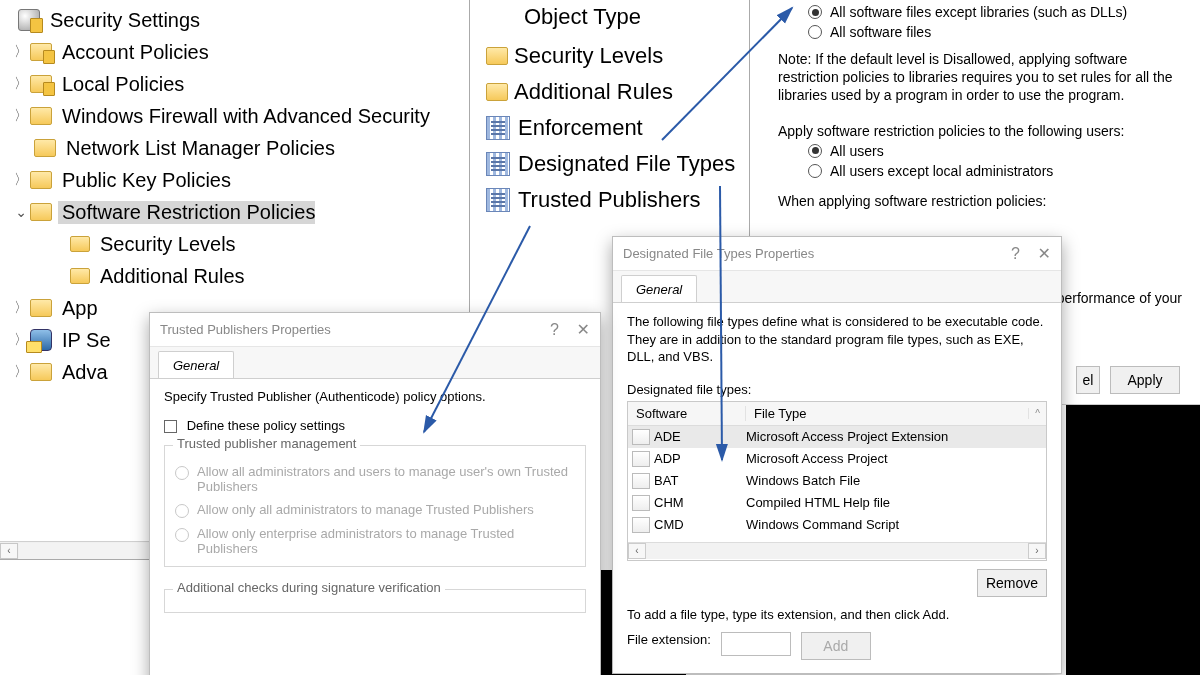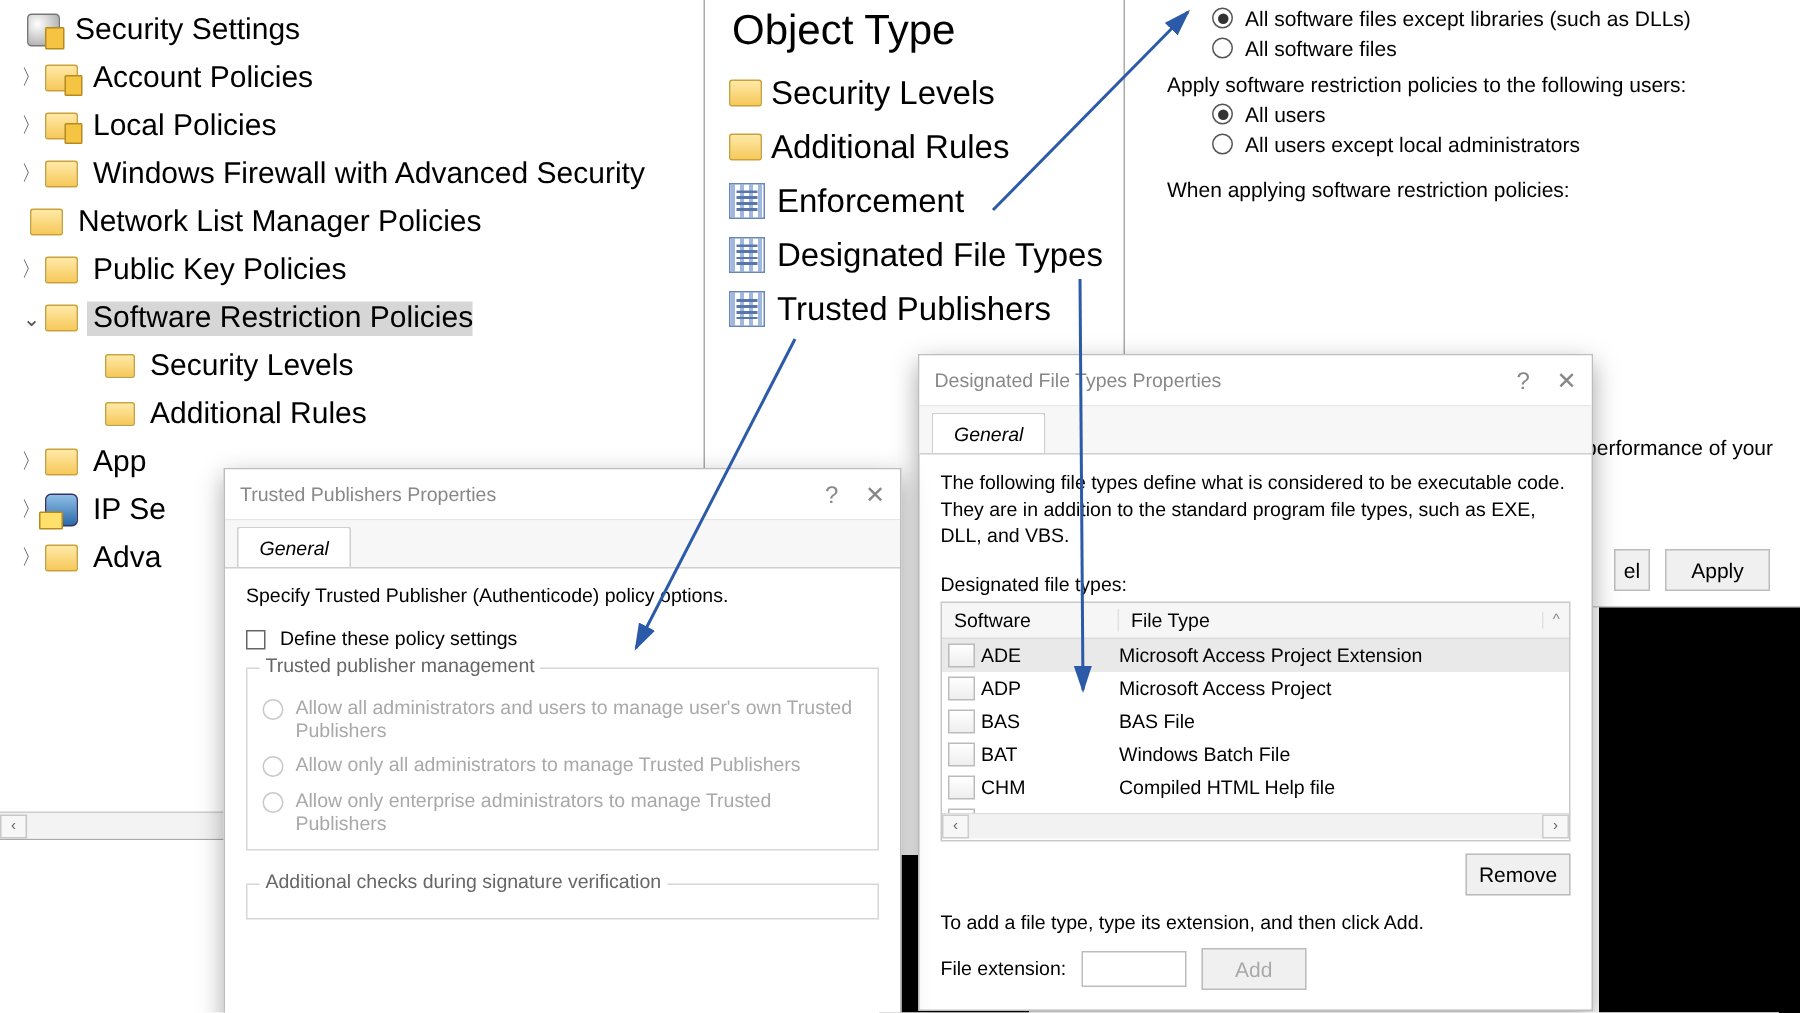--- a/index.html
+++ b/index.html
@@ -70,21 +70,21 @@
     background:#f0f0f0;border-top:1px solid #d0d0d0;display:flex;align-items:center;
   }
   .scroll-btn{width:18px;height:16px;background:#f7f7f7;border:1px solid #c7c7c7;font-size:10px;text-align:center;line-height:14px;color:#666;}
   .scroll-track{flex:1;height:16px;background:#f3f3f3;margin:0 1px;}
 
   
   .obj-panel{
     position:absolute;left:480px;top:0;width:270px;height:240px;
     border-right:1px solid #aaa;background:#fff;
   }
-  .obj-title{font-size:28px;padding:4px 8px 8px;}
+  .obj-title{font-size:22px;padding:4px 8px 8px;margin-left:36px;}
   .obj-item{display:flex;align-items:center;font-size:22px;height:36px;padding-left:6px;white-space:nowrap;}
   .iof-icon{
     width:24px;height:24px;display:inline-block;margin-right:8px;
     background:repeating-linear-gradient(90deg,#9fb8df 0 3px,#fff 3px 6px);
     border:1px solid #6a86b8;position:relative;
   }
   .iof-icon::after{content:"";position:absolute;inset:4px;background:repeating-linear-gradient(0deg,#5a76a8 0 2px,transparent 2px 4px);}
 
   
   .right-panel{
@@ -127,21 +127,21 @@
   .dft-rows{flex:1;overflow:hidden;}
   .dft-row{display:flex;height:22px;align-items:center;font-size:13px;}
   .dft-row.sel{background:#e9e9e9;}
   .dft-row .ico{width:18px;height:16px;margin-left:4px;margin-right:4px;border:1px solid #bbb;background:linear-gradient(#fff,#eee);}
   .dft-row .ext{width:92px;}
   .dft-row .ft{flex:1;}
   .dft-scroll{height:18px;border-top:1px solid #dcdcdc;display:flex;align-items:center;}
   .dft-scroll .sbtn{width:18px;height:16px;background:#f7f7f7;border:1px solid #ccc;font-size:10px;text-align:center;line-height:14px;color:#666;}
   .dft-scroll .strack{flex:1;height:16px;background:#f2f2f2;}
   .remove-row{display:flex;justify-content:flex-end;margin-top:8px;}
-  .add-row{display:flex;align-items:center;margin-top:10px;gap:10px;}
+  .add-row{display:flex;align-items:flex-start;margin-top:10px;gap:10px;}
   .txt-input{width:70px;height:24px;border:1px solid #bcbcbc;}
 
   
   .tp-dialog{left:134px;top:312px;width:452px;height:441px;margin-left:15px;}
 
   
   svg.arrows{position:absolute;left:0;top:0;width:1200px;height:675px;pointer-events:none;}
   .shadowbar{position:absolute;left:1066px;top:405px;width:134px;height:270px;background:#000;}
   .shadowbar2{position:absolute;left:586px;top:570px;width:100px;height:105px;background:#000;}
 </style>
@@ -161,21 +161,21 @@
   <div class="tree-item" style="padding-left:12px">
     <span class="expander">〉</span>
     <span class="folder-icon folder-shield"></span>
     <span class="label">Local Policies</span>
   </div>
   <div class="tree-item" style="padding-left:12px">
     <span class="expander">〉</span>
     <span class="folder-icon"></span>
     <span class="label">Windows Firewall with Advanced Security</span>
   </div>
-  <div class="tree-item" style="padding-left:2px">
+  <div class="tree-item" style="padding-left:16px">
     <span class="expander" style="visibility:hidden">〉</span>
     <span class="folder-icon"></span>
     <span class="label">Network List Manager Policies</span>
   </div>
   <div class="tree-item" style="padding-left:12px">
     <span class="expander">〉</span>
     <span class="folder-icon"></span>
     <span class="label">Public Key Policies</span>
   </div>
   <div class="tree-item selected" style="padding-left:12px">
@@ -239,20 +239,21 @@
 
 <div class="right-panel">
   <div class="radio-row">
     <span class="radio checked"></span>
     <span>All software files except libraries (such as DLLs)</span>
   </div>
   <div class="radio-row">
     <span class="radio"></span>
     <span>All software files</span>
   </div>
+  <div class="right-note">Note:  If the default level is Disallowed, applying software restriction policies to libraries requires you to set rules for all the libraries used by a program in order to use the program.</div>
 
   <div class="right-section">Apply software restriction policies to the following users:</div>
   <div class="radio-row">
     <span class="radio checked"></span>
     <span>All users</span>
   </div>
   <div class="radio-row">
     <span class="radio"></span>
     <span>All users except local administrators</span>
   </div>
@@ -293,25 +294,20 @@
       <div class="dft-rows">
         <div class="dft-row sel">
           <span class="ico"></span>
           <span class="ext">ADE</span>
           <span class="ft">Microsoft Access Project Extension</span>
         </div>
         <div class="dft-row">
           <span class="ico"></span>
           <span class="ext">ADP</span>
           <span class="ft">Microsoft Access Project</span>
-        </div>
-        <div class="dft-row">
-          <span class="ico"></span>
-          <span class="ext">BAS</span>
-          <span class="ft">BAS File</span>
         </div>
         <div class="dft-row">
           <span class="ico"></span>
           <span class="ext">BAT</span>
           <span class="ft">Windows Batch File</span>
         </div>
         <div class="dft-row">
           <span class="ico"></span>
           <span class="ext">CHM</span>
           <span class="ft">Compiled HTML Help file</span>

